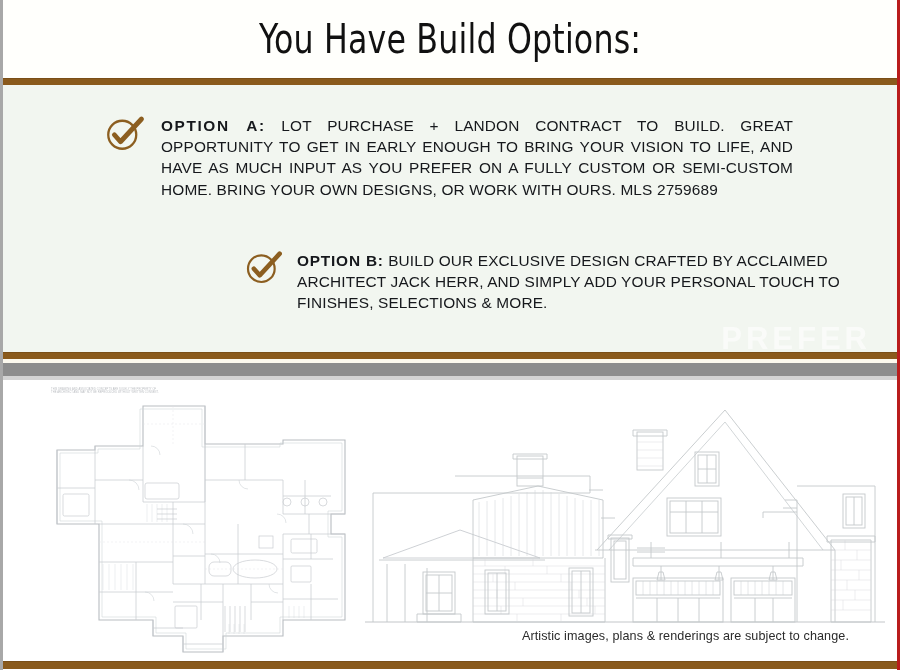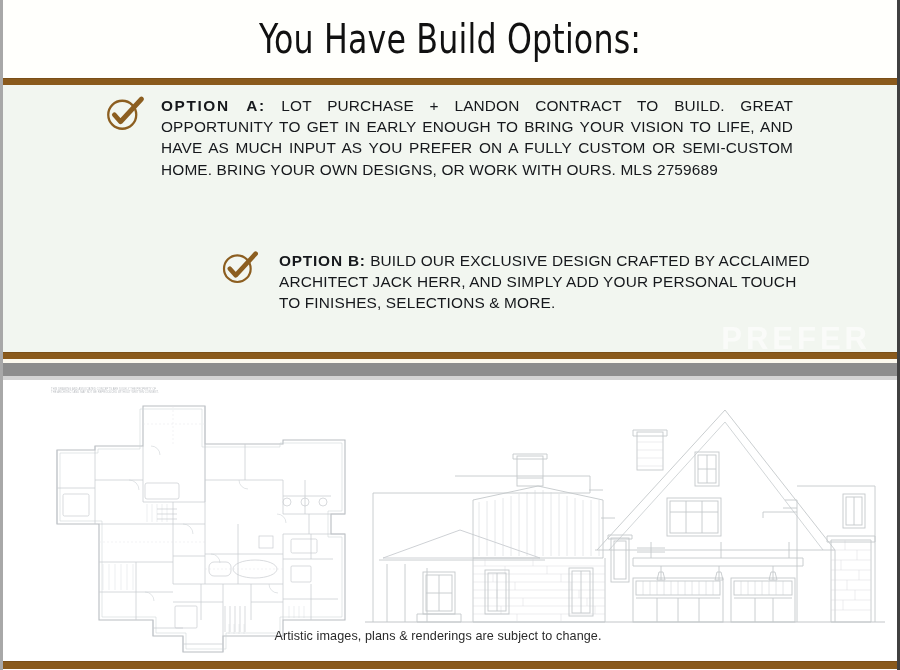--- a/index.html
+++ b/index.html
@@ -13,21 +13,21 @@
     font-family: "Liberation Sans", sans-serif;
     overflow: hidden;
   }
   #page {
     position: relative;
     width: 900px;
     height: 670px;
     background: #ffffff;
     box-sizing: border-box;
     border-left: 3px solid #a8a8a8;
-    border-right: 3px solid #404040;
+    border-right: 3px solid #b91c1c;
     overflow: hidden;
   }
 
   
   .header {
     position: absolute;
     left: 0; top: 0;
     width: 894px;
     height: 78px;
     background: #fffffc;
@@ -104,22 +104,22 @@
     opacity: 0.62;
     white-space: nowrap;
     pointer-events: none;
   }
 
   .option {
     position: absolute;
     display: flex;
     align-items: flex-start;
   }
-  .option-a { left: 100px; top: 10px; width: 690px; }
-  .option-b { left: 216px; top: 165px; width: 600px; gap: 6px; }
+  .option-a { left: 100px; top: 30px; width: 690px; }
+  .option-b { left: 240px; top: 165px; width: 600px; }
 
   .check-icon {
     flex: 0 0 auto;
     width: 42px;
     height: 42px;
     margin-top: -3px;
   }
   .option-b .check-icon { width: 40px; height: 40px; }
 
   .option-text {
@@ -161,24 +161,24 @@
     height: 272px;
   }
   .elevation {
     position: absolute;
     left: 362px; top: 10px;
     width: 520px;
     height: 238px;
   }
   .disclaimer {
     position: absolute;
-    left: 12px;
+    left: 0;
     top: 249px;
     width: 846px;
-    text-align: center;
+    text-align: right;
     font-size: 12.6px;
     color: #2b2b2b;
     letter-spacing: 0.1px;
   }
   .plan-note {
     position: absolute;
     left: 18px;
     top: 4px;
     font-size: 2.6px;
     color: #b9bcc0;

